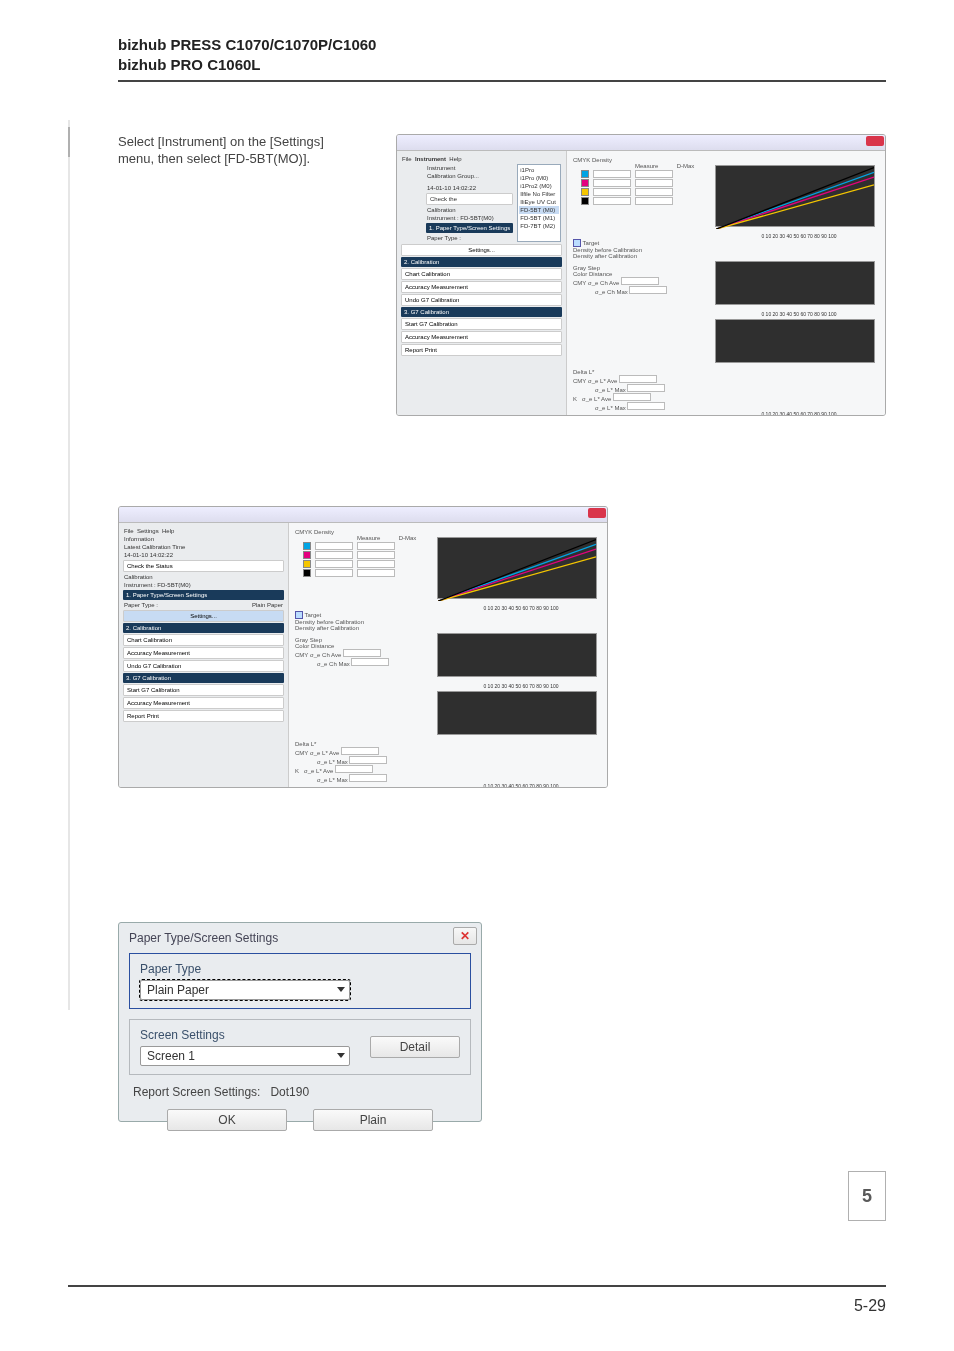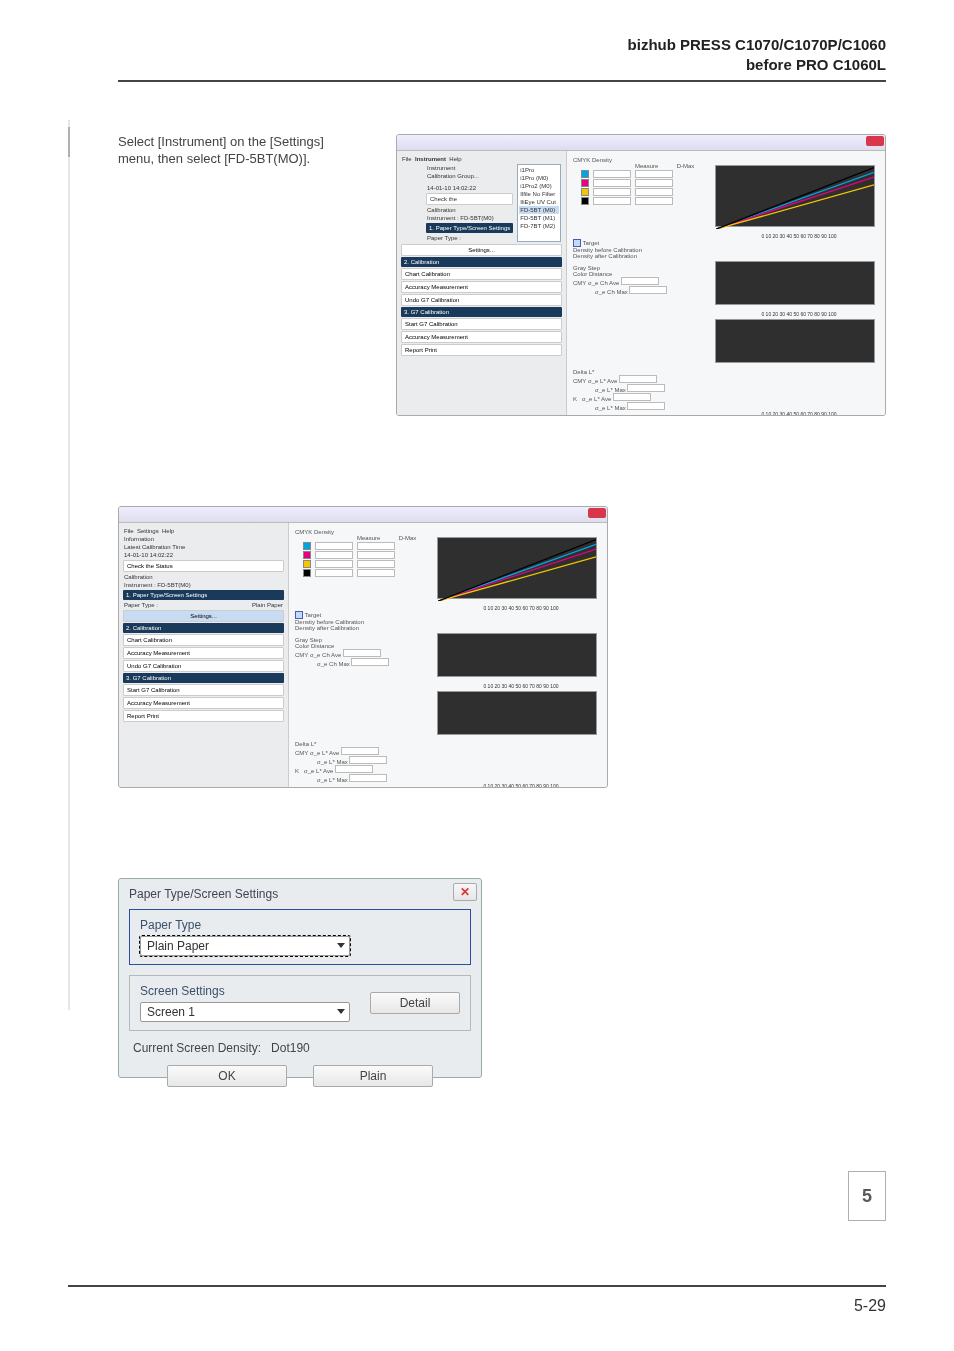--- a/index.html
+++ b/index.html
@@ -9,21 +9,20 @@
     font-family: Arial, Helvetica, sans-serif;
     width: 954px;
   }
   .page {
     width: 954px;
     height: 1351px;
     position: relative;
     padding: 35px 68px 40px 118px;
   }
   .header-right {
-    text-align: right;
     margin-bottom: 6px;
   }
   .header-line {
     font-weight: bold;
     font-size: 15px;
     line-height: 1.3;
     color: #222;
   }
   .header-rule {
     height: 2px;
@@ -148,20 +147,21 @@
   .dialog {
     width: 364px;
     height: 200px;
     background: #e9ecef;
     border: 1px solid #9aa;
     border-radius: 3px;
     position: relative;
     font-size: 12px;
     padding: 8px 10px;
     margin-left: 0;
+    margin-top: 44px;
   }
   .dialog .dlg-head {
     font-size: 12px;
     color: #445;
     padding: 0 0 8px 0;
   }
   .dlg-close {
     position: absolute;
     top: 4px; right: 4px;
     width: 24px; height: 18px;
@@ -250,21 +250,21 @@
 </style>
 </head>
 <body>
 
 <div class="page">
   <div class="vbar-left2"></div>
   <div class="vbar-left"></div>
 
   <div class="header-right">
     <div class="header-line">bizhub PRESS C1070/C1070P/C1060</div>
-    <div class="header-line">before PRO C1060L</div>
+    <div class="header-line">bizhub PRO C1060L</div>
   </div>
   <div class="header-rule"></div>
 
   <div class="section">
     <div class="instruction">Select [Instrument] on the [Settings] menu, then select [FD-5BT(MO)].</div>
     <div class="shot-col">
       <div class="app-window">
         <div class="app-titlebar"></div>
         <div class="app-close"></div>
         <div class="app-body">
@@ -477,21 +477,21 @@
             <div class="dlg-group-title">Screen Settings</div>
             <div class="drop">
               <span>Screen 1</span>
               <span class="tri"></span>
             </div>
           </div>
           <div class="dbtn" style="width:90px">Detail</div>
         </div>
 
         <div style="font-size:12px;color:#444;margin:6px 0 10px 4px">
-          <span>Current Screen Density:</span>&nbsp;&nbsp;
+          <span>Report Screen Settings:</span>&nbsp;&nbsp;
           <span>Dot190</span>
         </div>
 
         <div class="dlg-buttons">
           <div class="dbtn">OK</div>
           <div class="dbtn">Plain</div>
         </div>
       </div>
     </div>
   </div>

